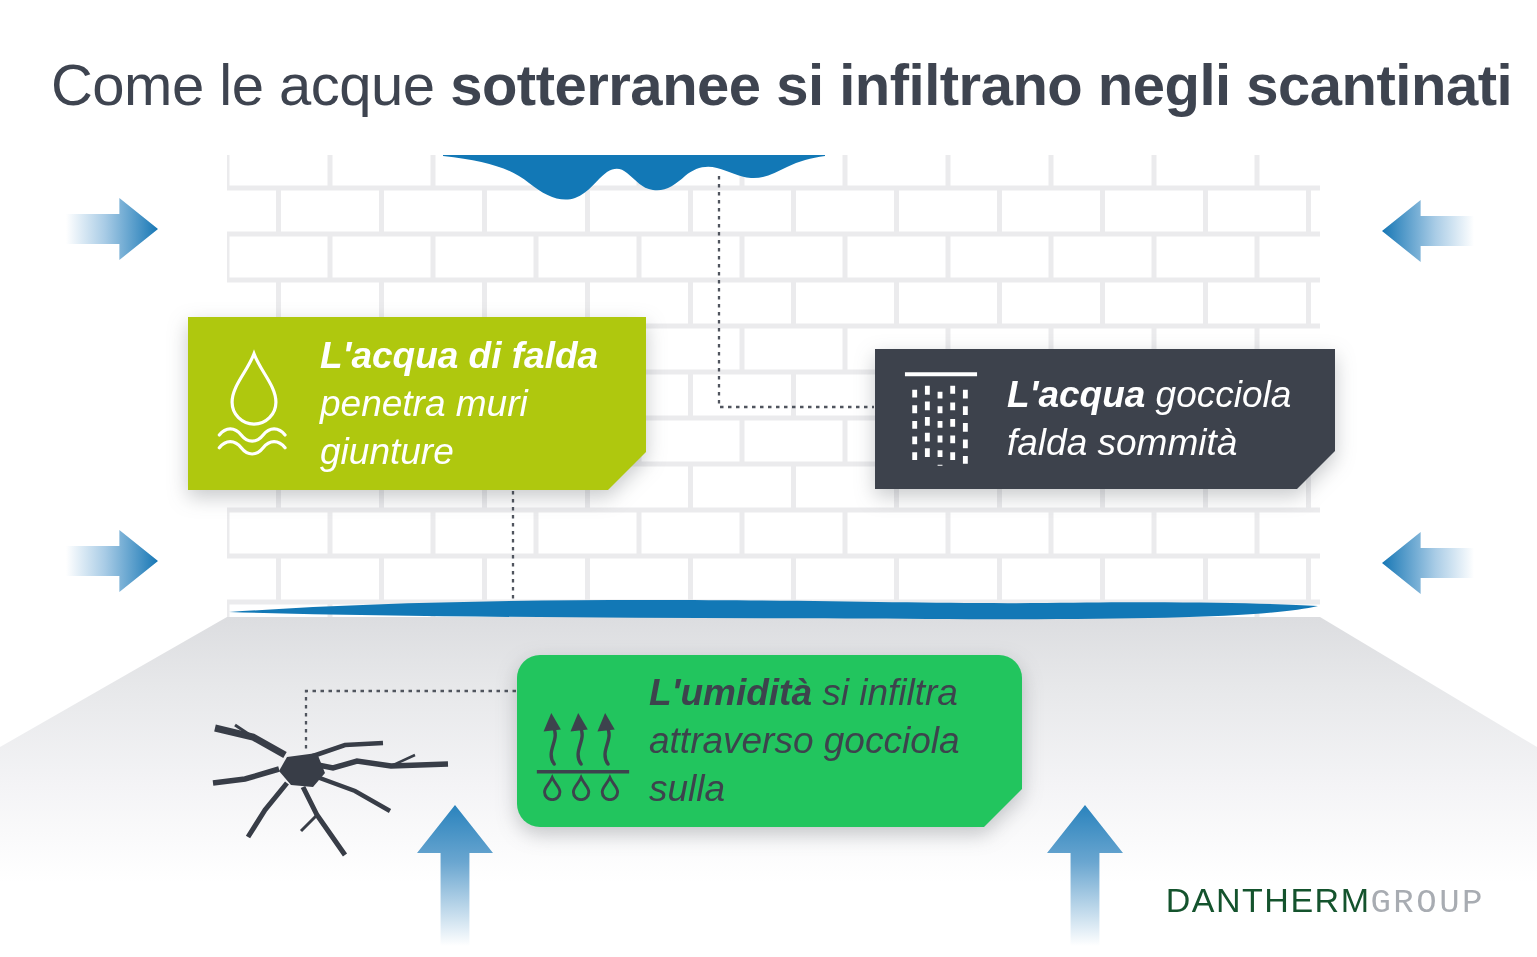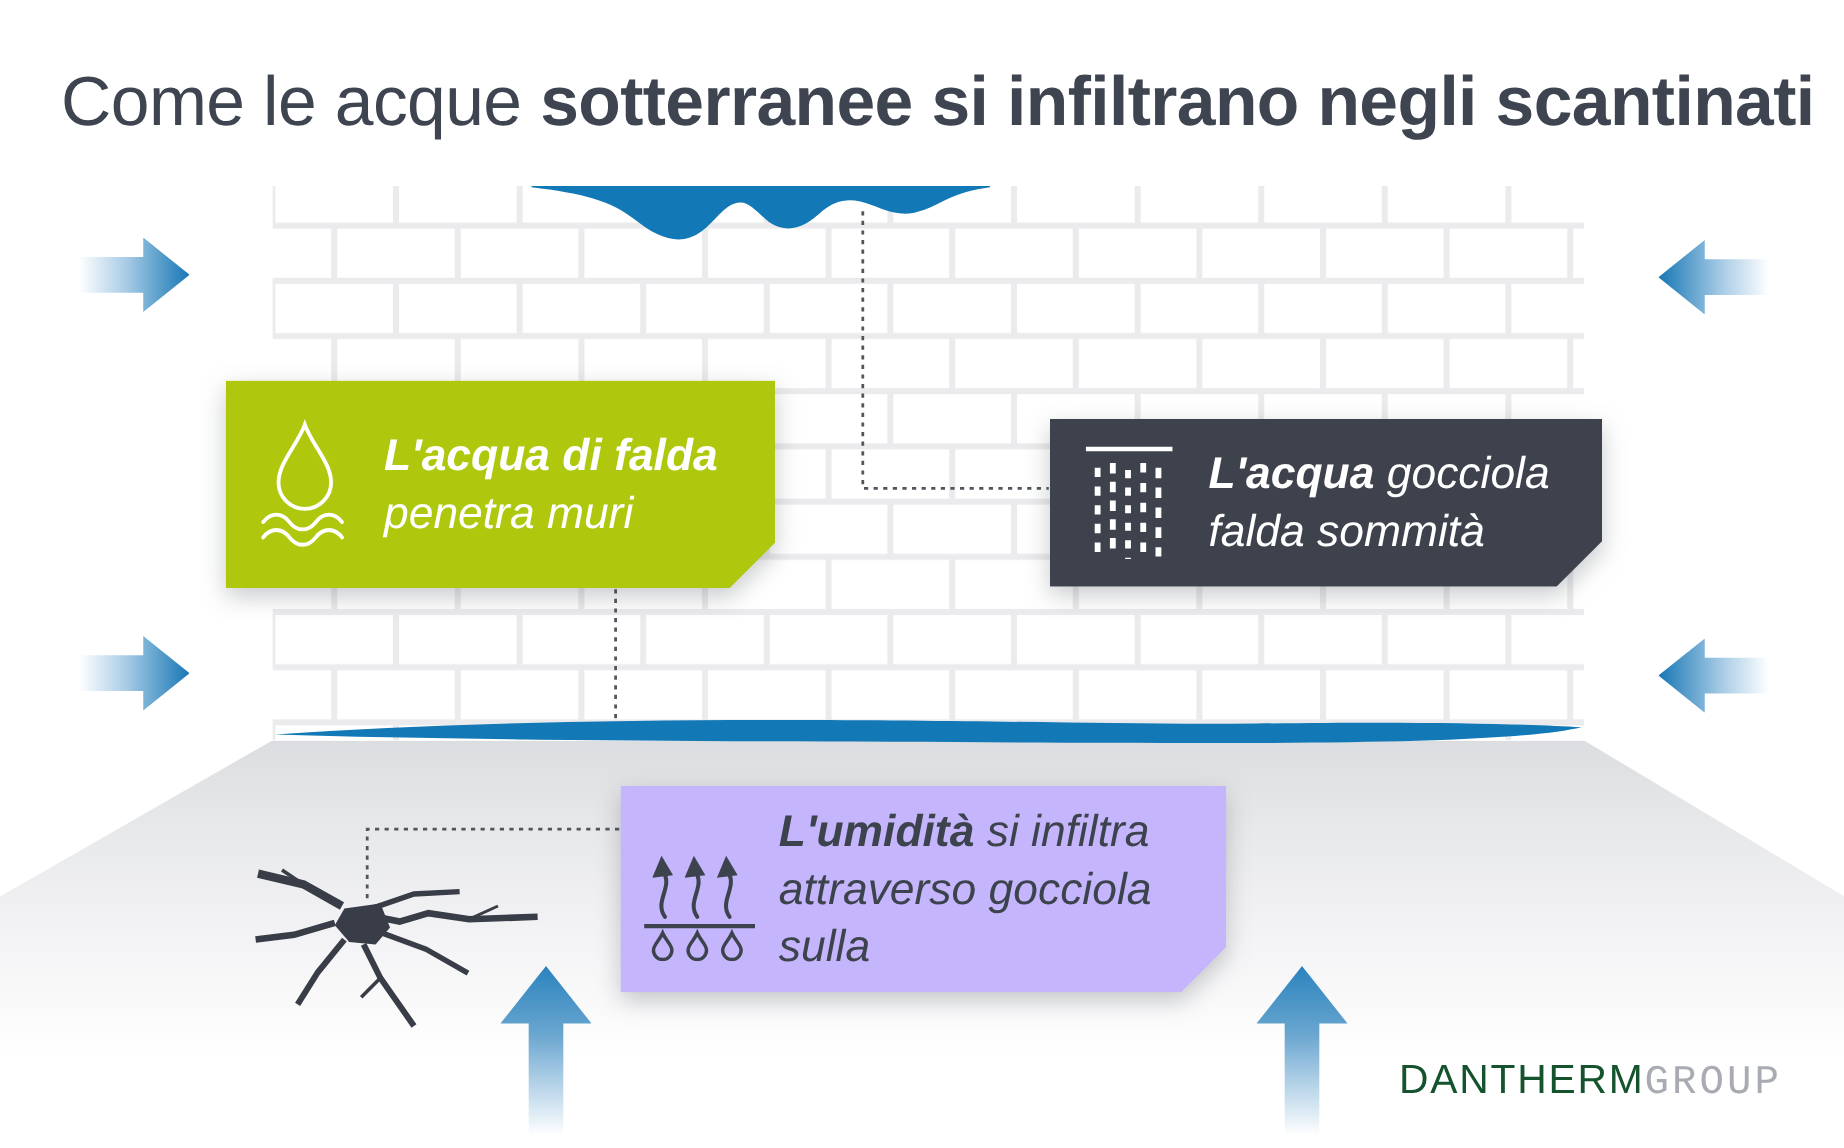--- a/index.html
+++ b/index.html
@@ -45,21 +45,21 @@
   .callout .icon-wrap{flex:0 0 132px;display:flex;justify-content:center;align-items:center;}
   .callout .text{font-size:37px;line-height:48px;font-weight:300;}
   .callout .text .bold{font-weight:700;}
   .callout-green{left:188px;top:317px;width:458px;height:173px;}
   .callout-green .callout-inner{background:#afc80e;}
   .callout-green .text{color:#ffffff;}
   .callout-dark{left:875px;top:317px;width:460px;height:140px;margin-top:32px;}
   .callout-dark .callout-inner{background:#3d424c;}
   .callout-dark .text{color:#ffffff;}
   .callout-white{left:517px;top:655px;width:505px;height:172px;}
-  .callout-white .callout-inner{background:#c4b5fd;}
+  .callout-white .callout-inner{background:#22c55e;border-radius:23px;}
   .callout-white .text{color:#3d434d;}
 
   
   .logo{position:absolute;right:52px;top:881px;z-index:3;font-size:34px;}
   .logo .primary{color:#14532d;font-weight:400;letter-spacing:1.5px;}
   .logo .secondary{color:#a8acb2;font-weight:300;letter-spacing:2.5px;font-family:Liberation Mono, monospace;}
 </style>
 </head>
 <body>
 
@@ -122,20 +122,21 @@
       <div class="icon-wrap">
         <svg width="84" height="112" viewBox="0 0 92 120">
           <path d="M46,5 C39,24 22,40 22,58 a24,24 0 0 0 48,0 C70,40 53,24 46,5 Z" fill="none" stroke="#ffffff" stroke-width="3.5"></path>
           <path d="M8,94 c7,-9 17,-9 24,0 c7,9 17,9 24,0 c7,-9 17,-9 24,0" fill="none" stroke="#ffffff" stroke-width="3.5" stroke-linecap="round"></path>
           <path d="M8,108 c7,-9 17,-9 24,0 c7,9 17,9 24,0 c7,-9 17,-9 24,0" fill="none" stroke="#ffffff" stroke-width="3.5" stroke-linecap="round"></path>
         </svg>
       </div>
       <div class="text">
         <div><span class="bold">L'acqua di falda</span></div>
         <div>penetra muri</div>
+        <div>giunture</div>
       </div>
     </div>
   </div>
 
   <div class="callout callout-dark">
     <div class="callout-inner">
       <div class="icon-wrap">
         <svg width="76" height="102" viewBox="0 0 78 104">
           <line x1="2" y1="6" x2="76" y2="6" stroke="#ffffff" stroke-width="4"></line>
           <g stroke="#ffffff" stroke-width="5">

